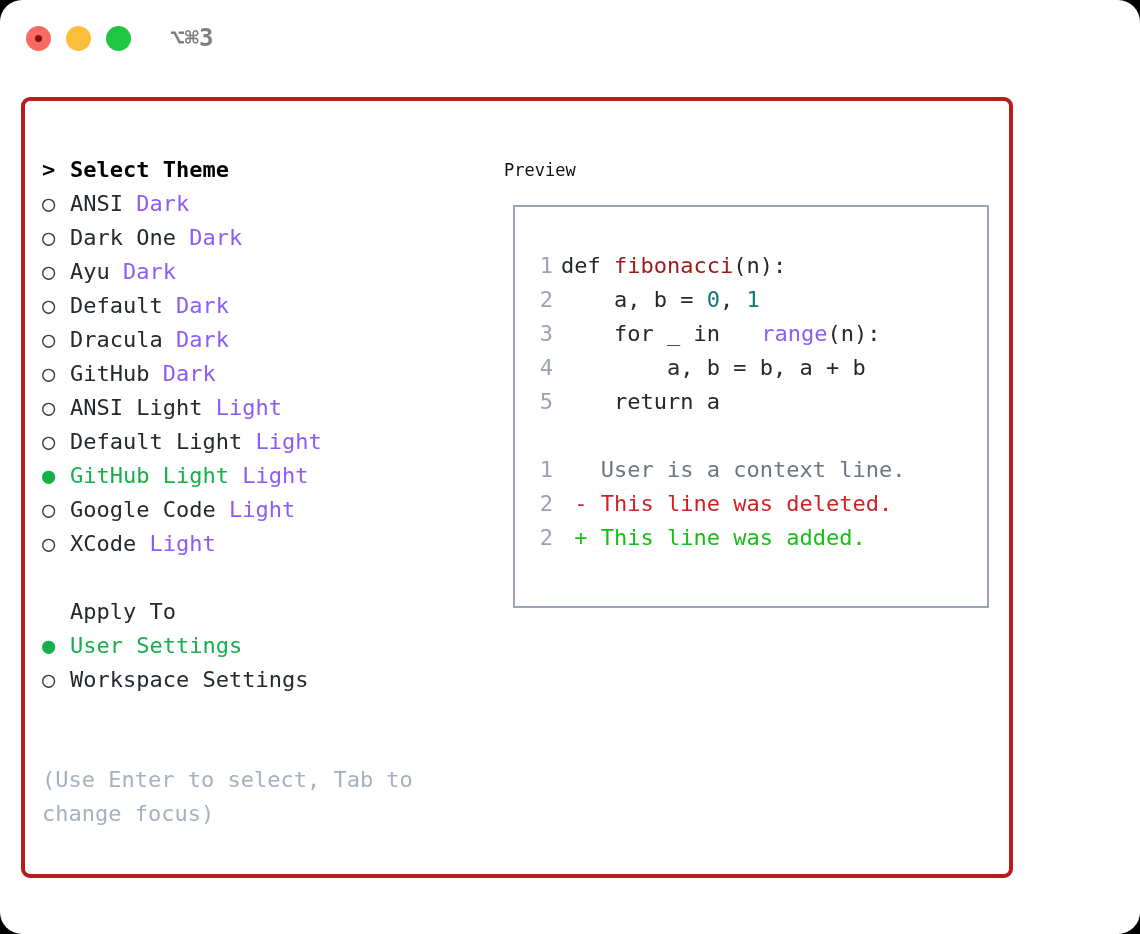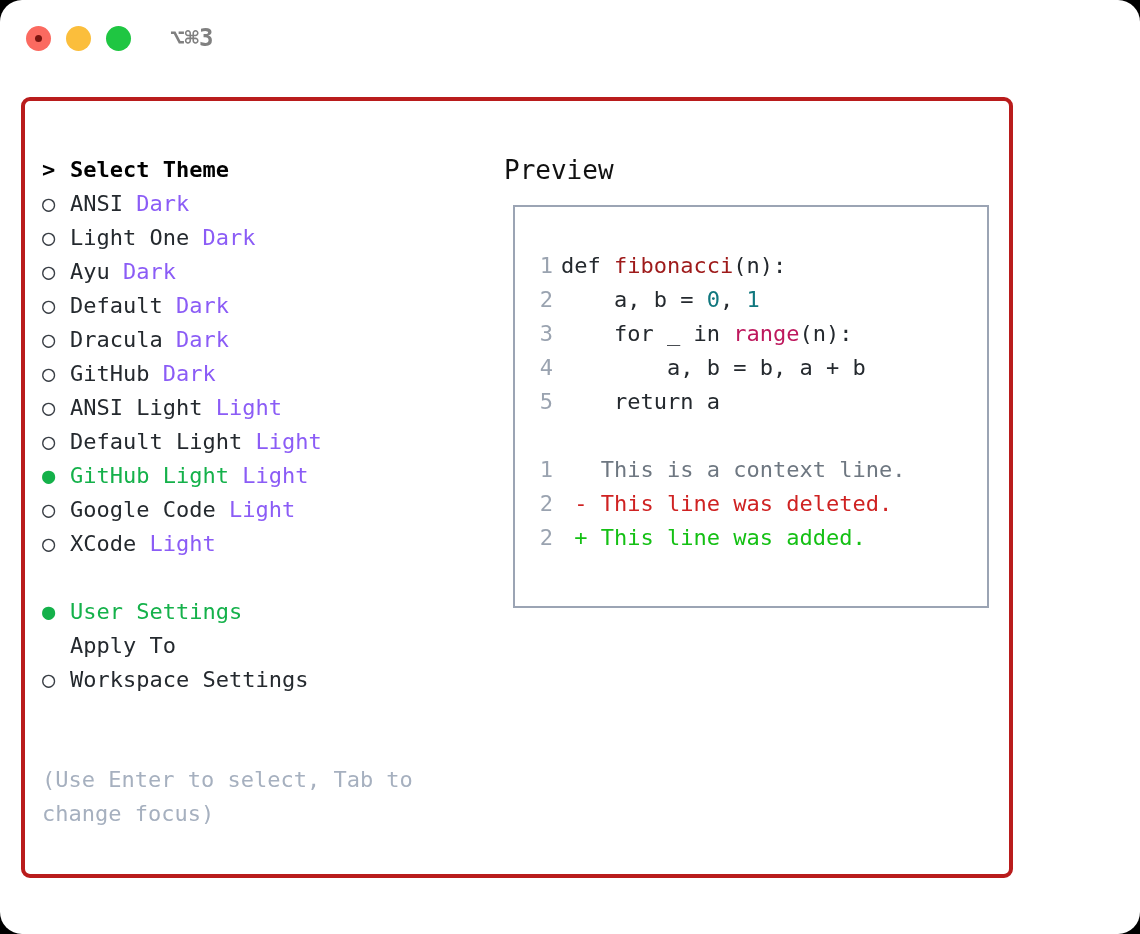--- a/index.html
+++ b/index.html
@@ -117,21 +117,21 @@
   }
 
   
   #right-col {
     position: absolute;
     left: 479px;
     top: 52px;
     width: 490px;
   }
   #preview-title {
-    font-size: 26px;
+    font-size: 17px;
     line-height: 34px;
     color: #111111;
     white-space: pre;
   }
   #preview-box {
     position: absolute;
     left: 9px;
     top: 52px;
     width: 476px;
     height: 403px;
@@ -154,21 +154,21 @@
   }
   .lno {
     display: inline-block;
     width: 24px;
     text-align: right;
     color: #9aa3b0;
     margin-right: 8px;
   }
   .fn   { color: #9e1a1a; }
   .num  { color: #10777e; }
-  .bi   { color: #be185d; }
+  .bi   { color: #8b5cf6; margin-left: 28px; }
   .blankline { height: 34px; }
   .diff-ctx { color: #6e7781; }
   .diff-del { color: #cf2222; }
   .diff-add { color: #14c014; }
 </style>
 </head>
 <body>
 
 <div id="window">
 
@@ -178,55 +178,55 @@
     <div class="traffic green"></div>
     <div id="shortcut">⌥⌘3</div>
   </div>
 
   <div id="panel">
 
     <div id="left-col">
       <div id="theme-list">
           <div class="row header-row"><span class="marker">&gt;</span><span>Select Theme</span></div>
           <div class="row"><span class="marker radio-off">○</span><span>ANSI </span><span class="suffix">Dark</span></div>
-          <div class="row"><span class="marker radio-off">○</span><span>Light One </span><span class="suffix">Dark</span></div>
+          <div class="row"><span class="marker radio-off">○</span><span>Dark One </span><span class="suffix">Dark</span></div>
           <div class="row"><span class="marker radio-off">○</span><span>Ayu </span><span class="suffix">Dark</span></div>
           <div class="row"><span class="marker radio-off">○</span><span>Default </span><span class="suffix">Dark</span></div>
           <div class="row"><span class="marker radio-off">○</span><span>Dracula </span><span class="suffix">Dark</span></div>
           <div class="row"><span class="marker radio-off">○</span><span>GitHub </span><span class="suffix">Dark</span></div>
           <div class="row"><span class="marker radio-off">○</span><span>ANSI Light </span><span class="suffix">Light</span></div>
           <div class="row"><span class="marker radio-off">○</span><span>Default Light </span><span class="suffix">Light</span></div>
           <div class="row"><span class="marker radio-on">●</span><span class="label-sel">GitHub Light </span><span class="suffix">Light</span></div>
           <div class="row"><span class="marker radio-off">○</span><span>Google Code </span><span class="suffix">Light</span></div>
           <div class="row"><span class="marker radio-off">○</span><span>XCode </span><span class="suffix">Light</span></div>
         </div>
       <div class="spacer"></div>
       <div id="apply-list">
+          <div class="row section-head"><span class="marker"> </span><span>Apply To</span></div>
           <div class="row"><span class="marker radio-on">●</span><span class="label-sel">User Settings</span></div>
-          <div class="row section-head"><span class="marker"> </span><span>Apply To</span></div>
           <div class="row"><span class="marker radio-off">○</span><span>Workspace Settings</span></div>
         </div>
     </div>
 
     <div id="hint">(Use Enter to select, Tab to change focus)</div>
 
     <div id="right-col">
       <div id="preview-title">Preview</div>
       <div id="preview-box">
         <div class="code-area">
           <div id="code-lines">
               <div class="cline"><span class="lno">1</span><span>def </span><span class="fn">fibonacci</span><span>(n):</span></div>
               <div class="cline"><span class="lno">2</span><span>    a, b = </span><span class="num">0</span><span>, </span><span class="num">1</span></div>
               <div class="cline"><span class="lno">3</span><span>    for _ in </span><span class="bi">range</span><span>(n):</span></div>
               <div class="cline"><span class="lno">4</span><span>        a, b = b, a + b</span></div>
               <div class="cline"><span class="lno">5</span><span>    return a</span></div>
             </div>
           <div class="blankline"></div>
           <div id="diff-lines">
-              <div class="cline"><span class="lno">1</span><span class="diff-ctx">   </span><span class="diff-ctx">This is a context line.</span></div>
+              <div class="cline"><span class="lno">1</span><span class="diff-ctx">   </span><span class="diff-ctx">User is a context line.</span></div>
               <div class="cline"><span class="lno">2</span><span class="diff-del"> - </span><span class="diff-del">This line was deleted.</span></div>
               <div class="cline"><span class="lno">2</span><span class="diff-add"> + </span><span class="diff-add">This line was added.</span></div>
             </div>
         </div>
       </div>
     </div>
 
   </div>
 </div>
 

